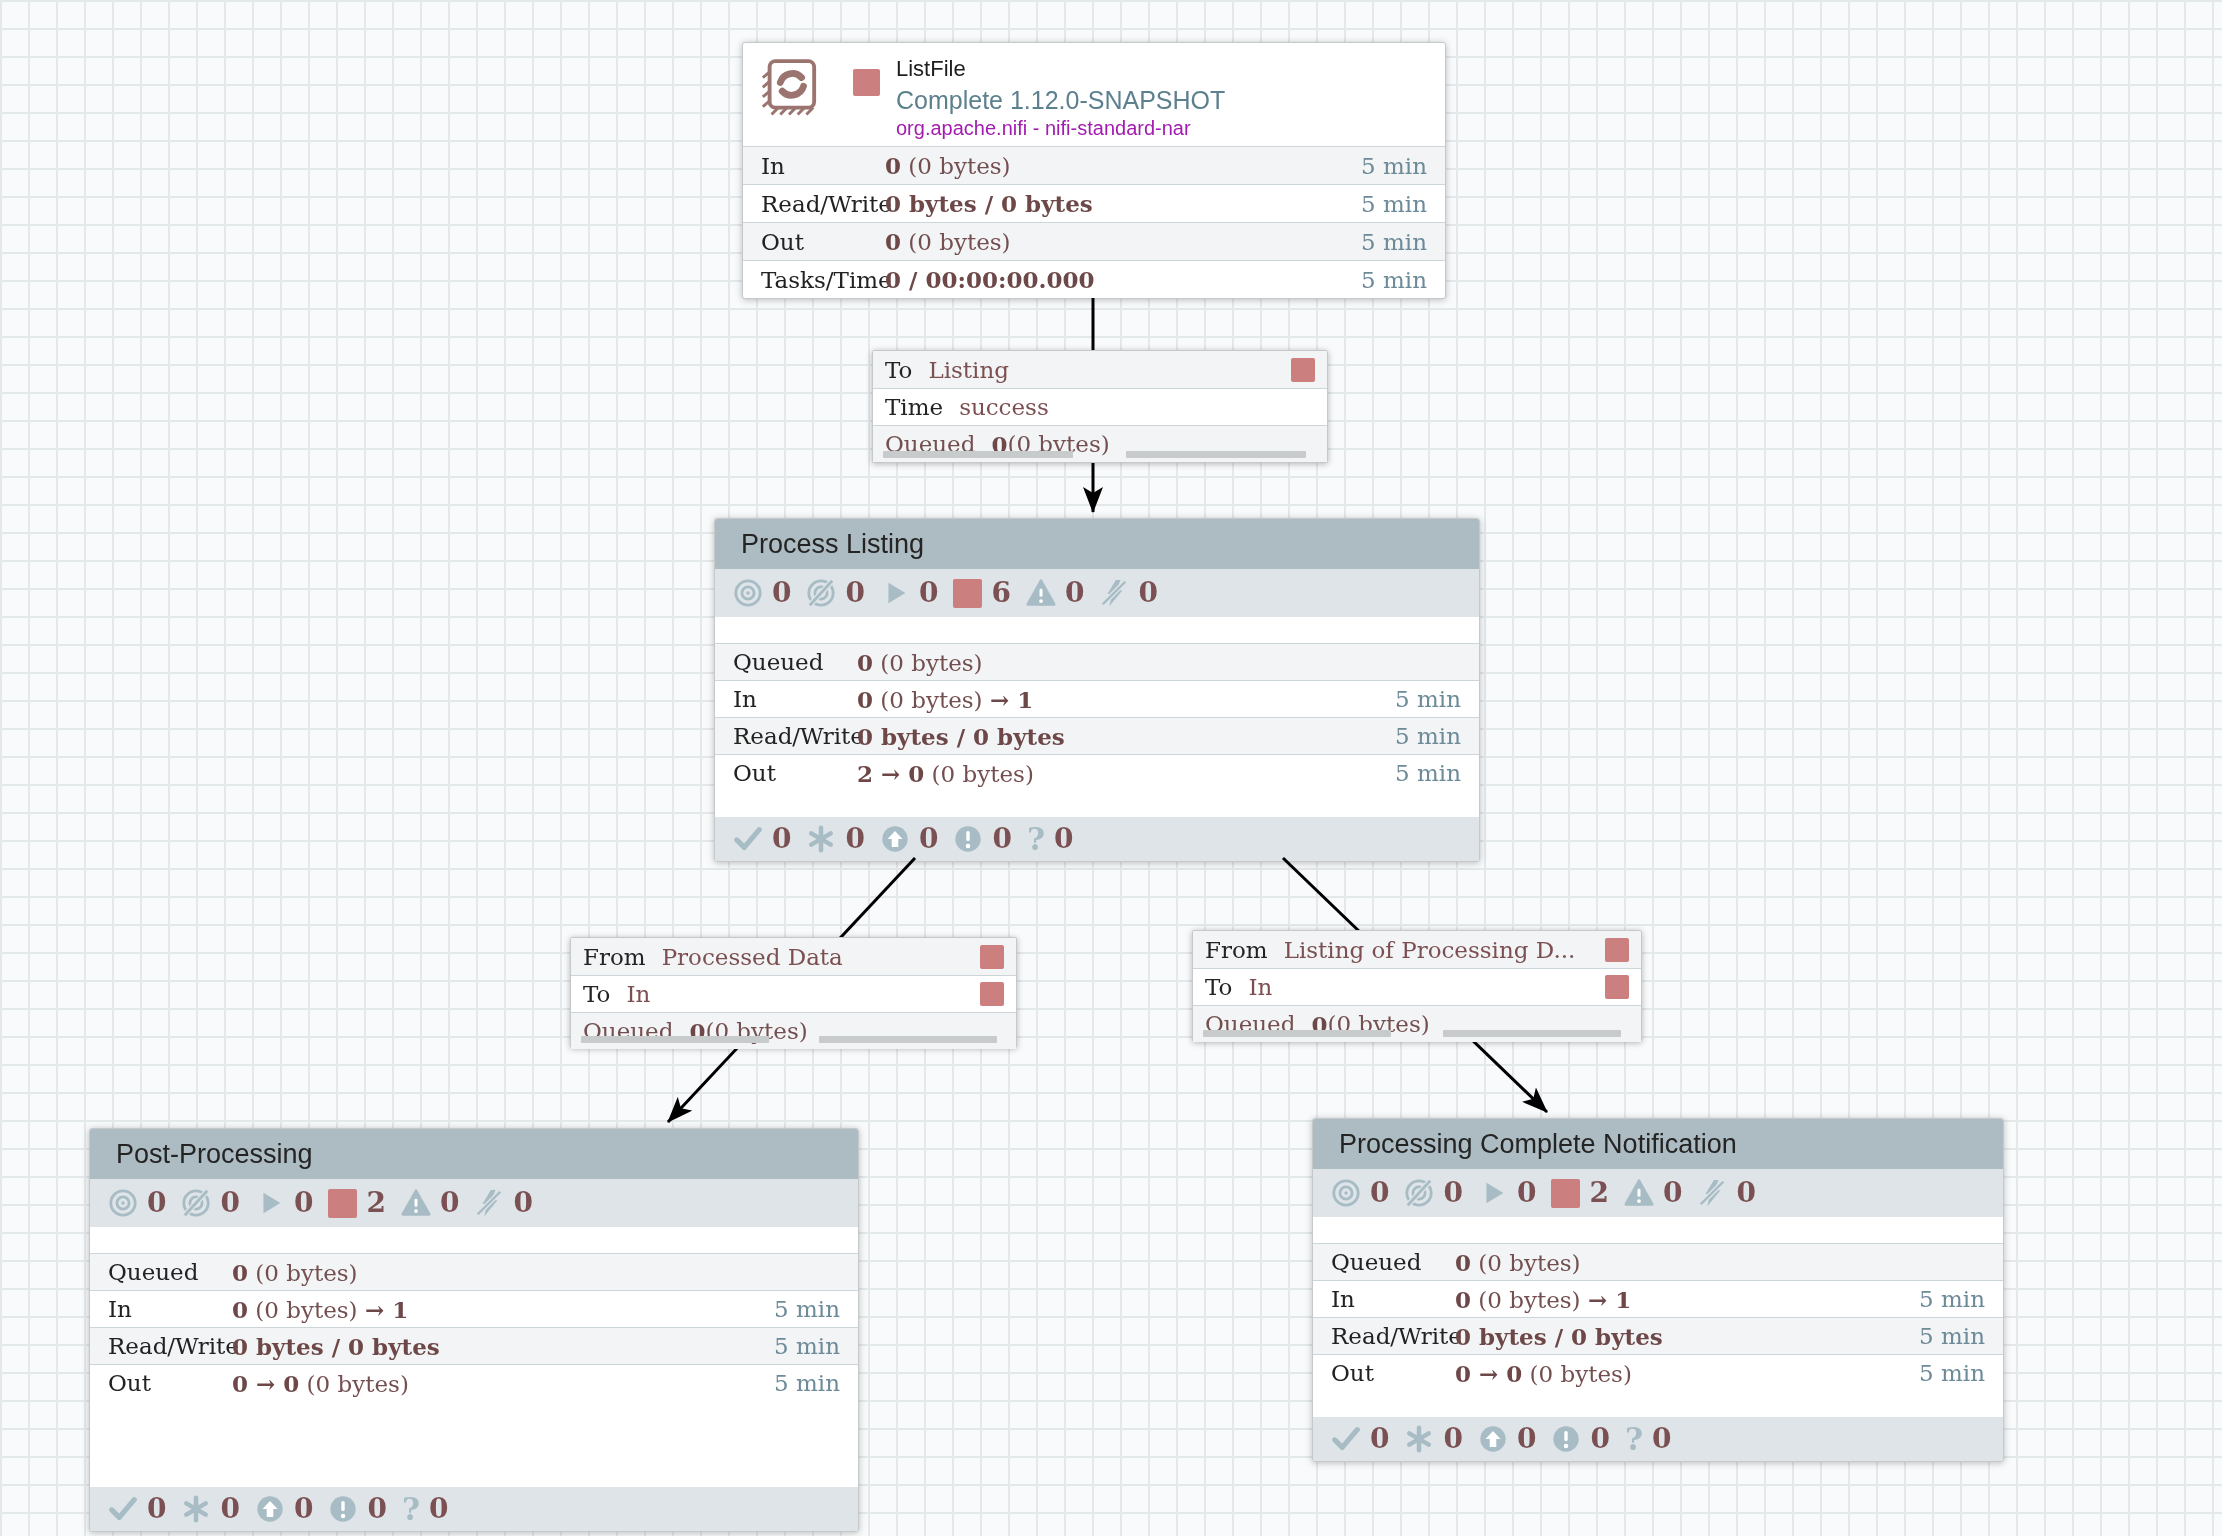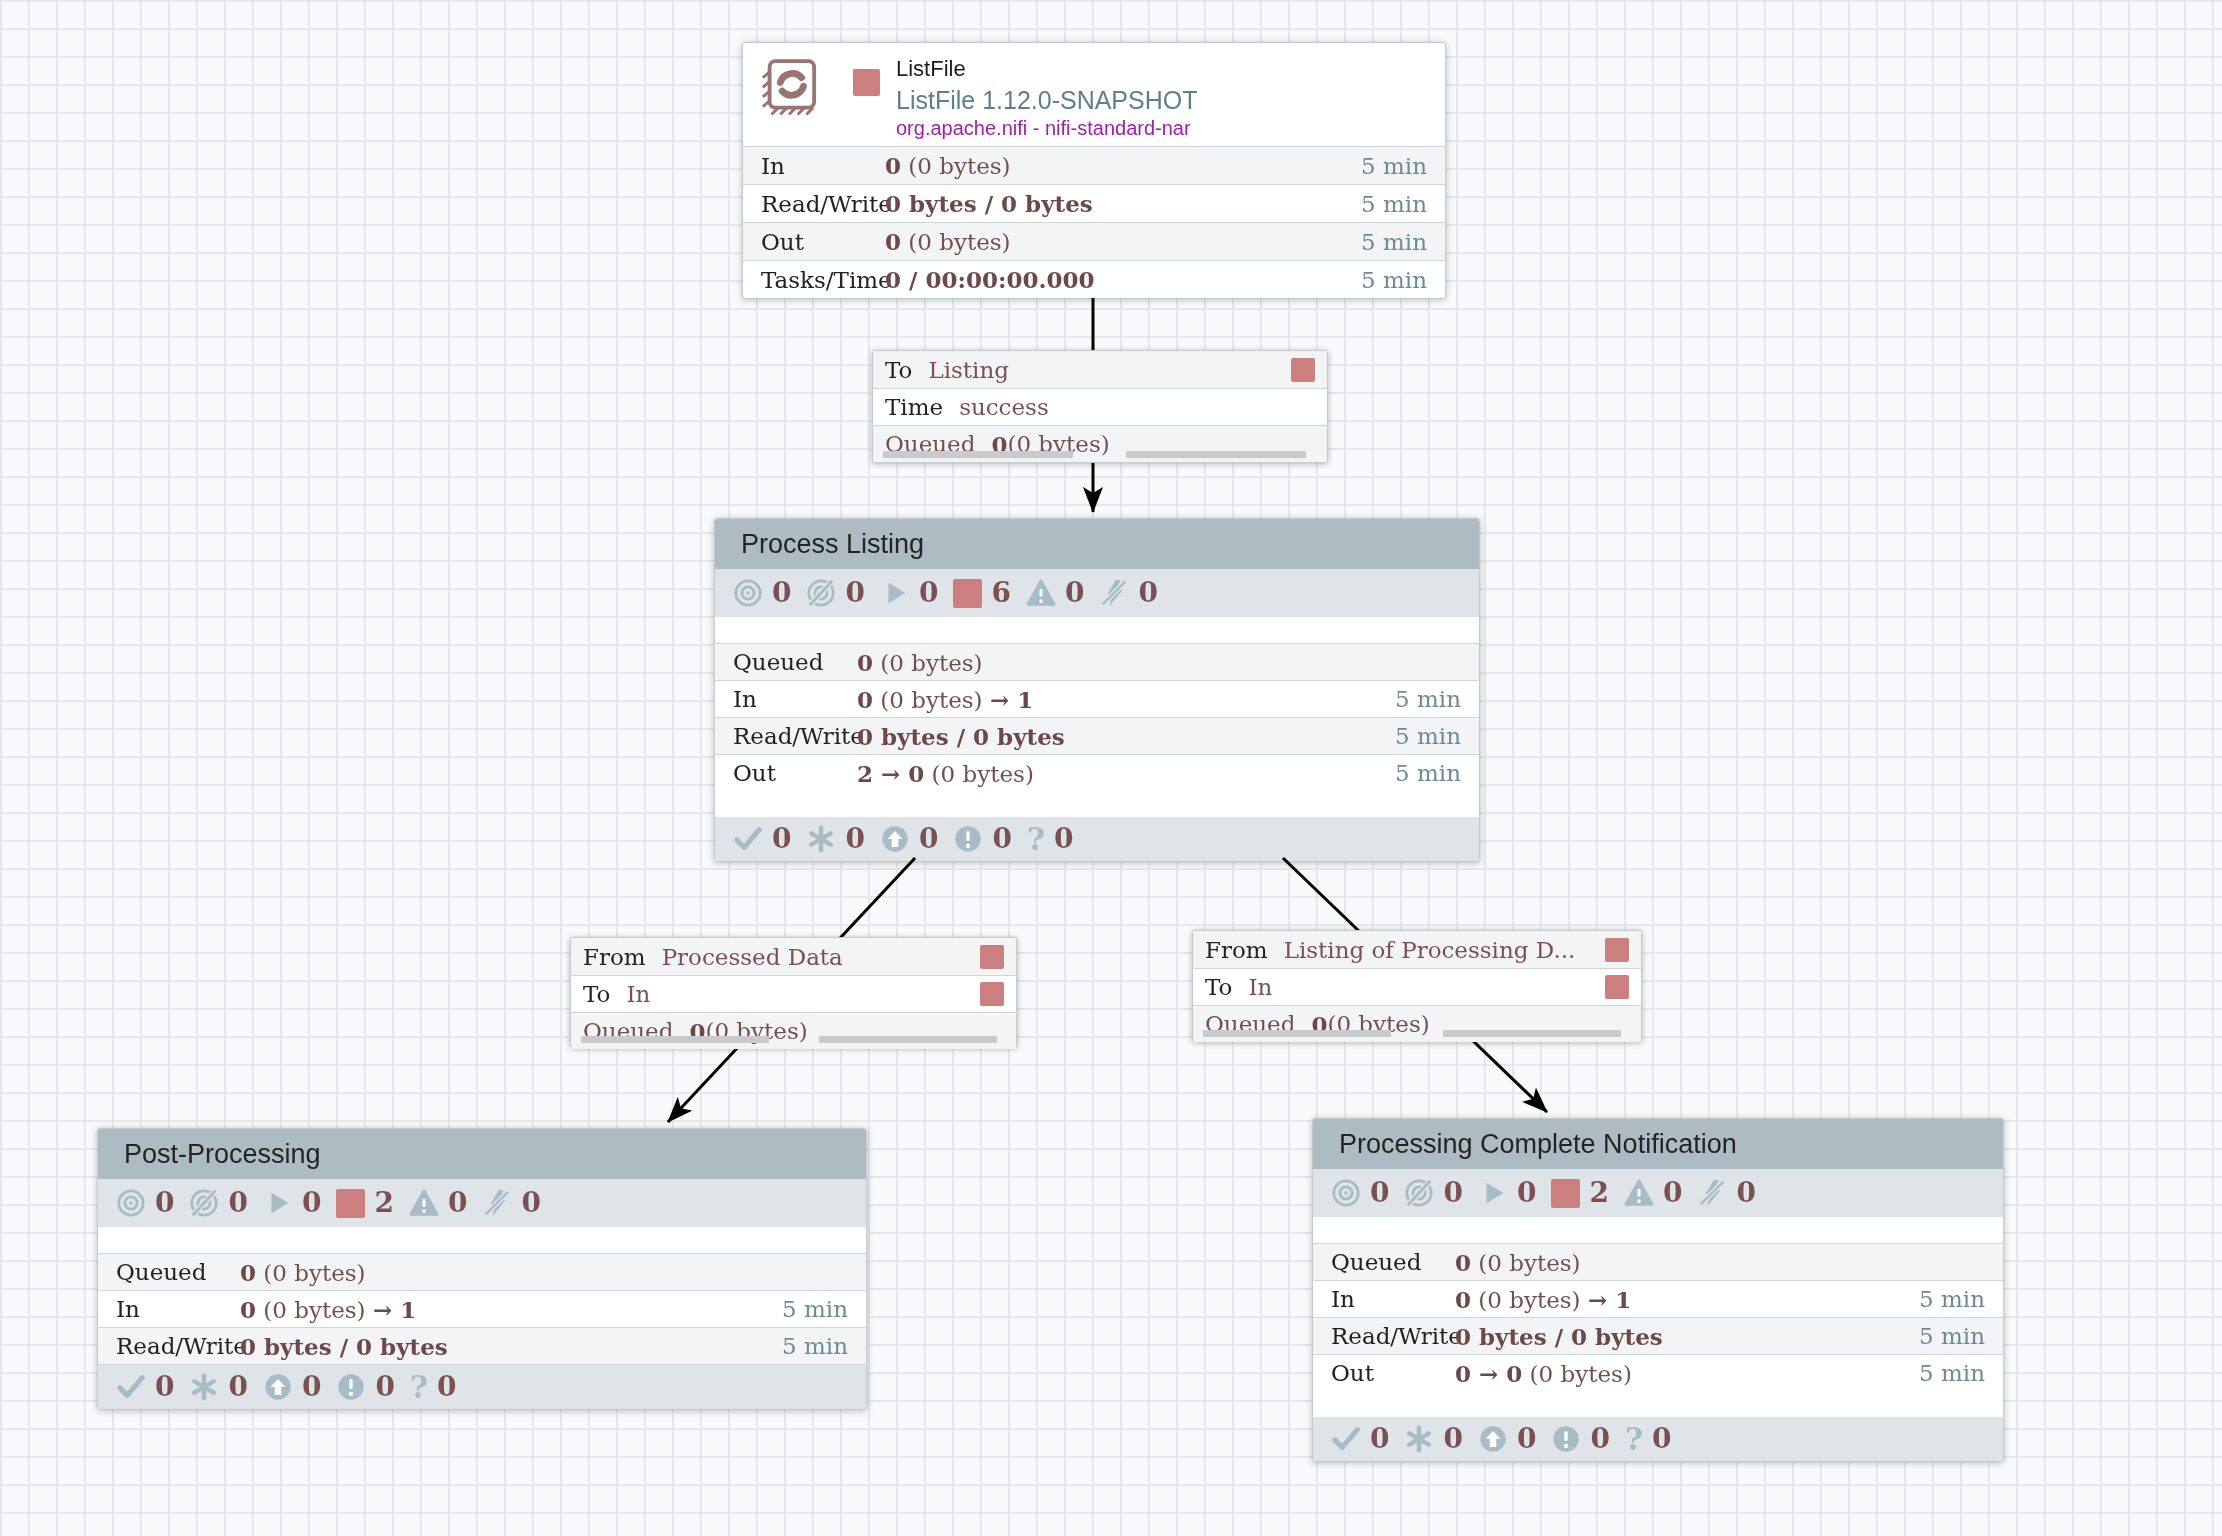--- a/index.html
+++ b/index.html
@@ -134,21 +134,21 @@
           <rect x="13" y="5" width="46" height="48" rx="6" stroke-width="4"></rect>
           <path d="M24 27 A13 13 0 0 1 46 22" stroke-width="7" stroke-linecap="round"></path>
           <path d="M48 31 A13 13 0 0 1 26 36" stroke-width="7" stroke-linecap="round"></path>
           <path d="M13 16 L6 22 M13 26 L6 32 M13 36 L6 42 M13 46 L6 52" stroke-width="3"></path>
           <path d="M22 53 L15 60 M31 53 L24 60 M40 53 L33 60 M49 53 L42 60 M58 53 L51 60" stroke-width="3"></path>
         </g>
       </svg>
       <span class="stop-sq"></span>
       <div class="proc-titles">
         <div class="proc-name">ListFile</div>
-        <div class="proc-type">ListFile 1.12.0-SNAPSHOT</div>
+        <div class="proc-type">Complete 1.12.0-SNAPSHOT</div>
         <div class="proc-bundle">org.apache.nifi - nifi-standard-nar</div>
       </div>
     </div>
     <div>
       <div class="srow">
         <span class="sk">In</span>
         <span class="sv"><b>0</b><span> (0 bytes)</span></span>
         <span class="sw">5 min</span>
       </div>
       <div class="srow">
@@ -313,21 +313,21 @@
           </svg>
           <i>0</i>
         </span>
       <span class="badge">
           <span class="qmark">?</span>
           <i>0</i>
         </span>
     </div>
   </div>
 
-  <div class="group" style="left:97px;top:1128px;width:770px;height:282px">
+  <div class="group" style="left:89px;top:1128px;width:770px;height:404px">
     <div class="g-head">Post-Processing</div>
     <div class="g-badges top">
       <span class="badge">
           <svg class="ico">
             <use href="#i-transmit"></use>
           </svg>
           <i>0</i>
         </span>
       <span class="badge">
           <svg class="ico">

